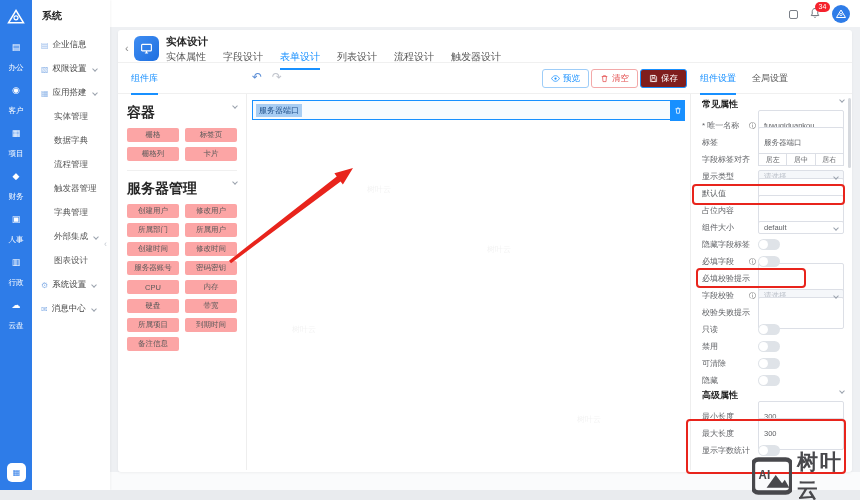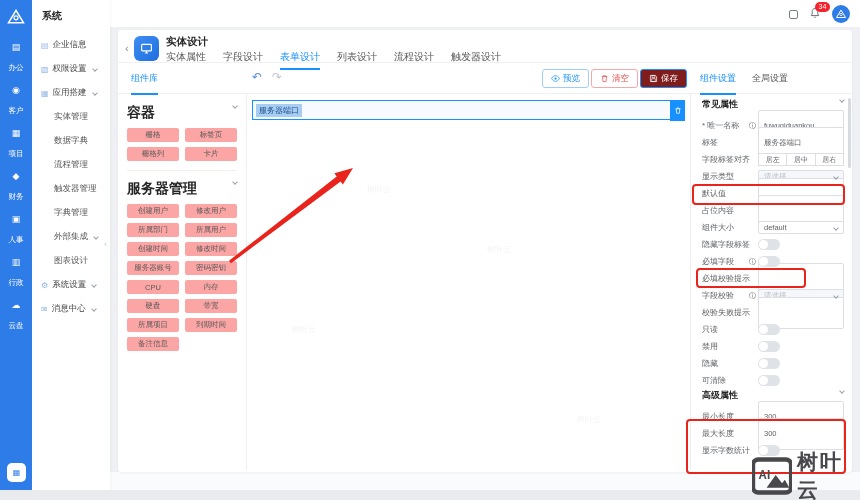--- a/index.html
+++ b/index.html
@@ -427,29 +427,29 @@
       </div>
       <div class="prow">
         <span class="plabel">禁用</span>
         <span class="pctl">
             <span class="ptoggle">
               <i></i>
             </span>
           </span>
       </div>
       <div class="prow">
+        <span class="plabel">可清除</span>
+        <span class="pctl">
+            <span class="ptoggle">
+              <i></i>
+            </span>
+          </span>
+      </div>
+      <div class="prow">
         <span class="plabel">隐藏</span>
-        <span class="pctl">
-            <span class="ptoggle">
-              <i></i>
-            </span>
-          </span>
-      </div>
-      <div class="prow">
-        <span class="plabel">可清除</span>
         <span class="pctl">
             <span class="ptoggle">
               <i></i>
             </span>
           </span>
       </div>
 
       <div class="sec-head">
           <span>高级属性</span>
           <i class="chev"></i>

